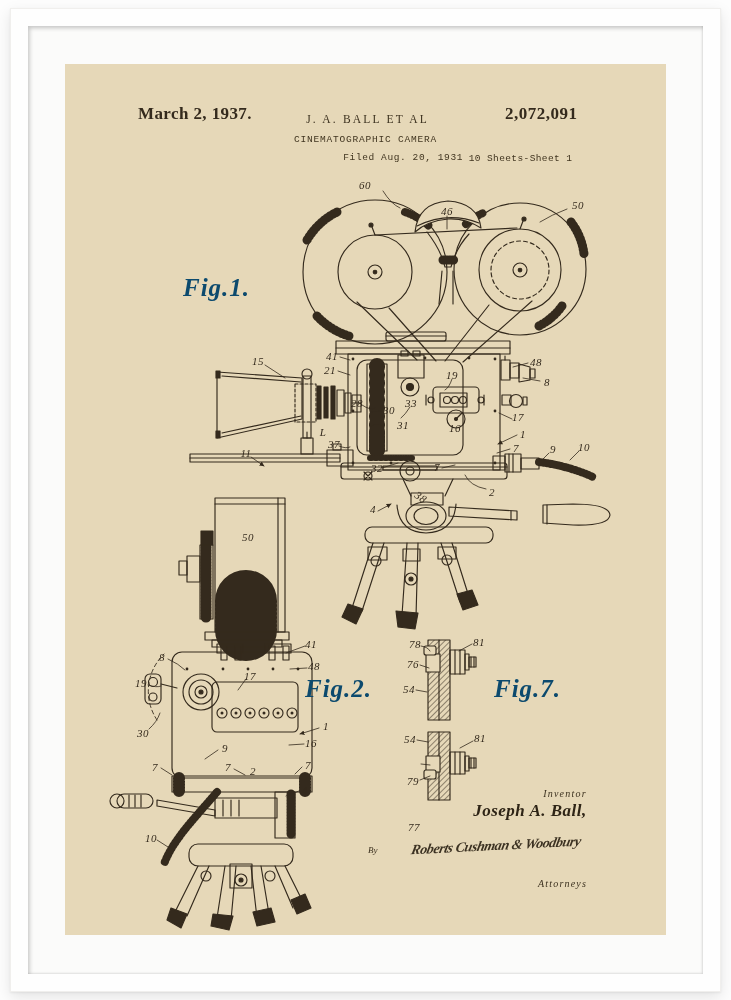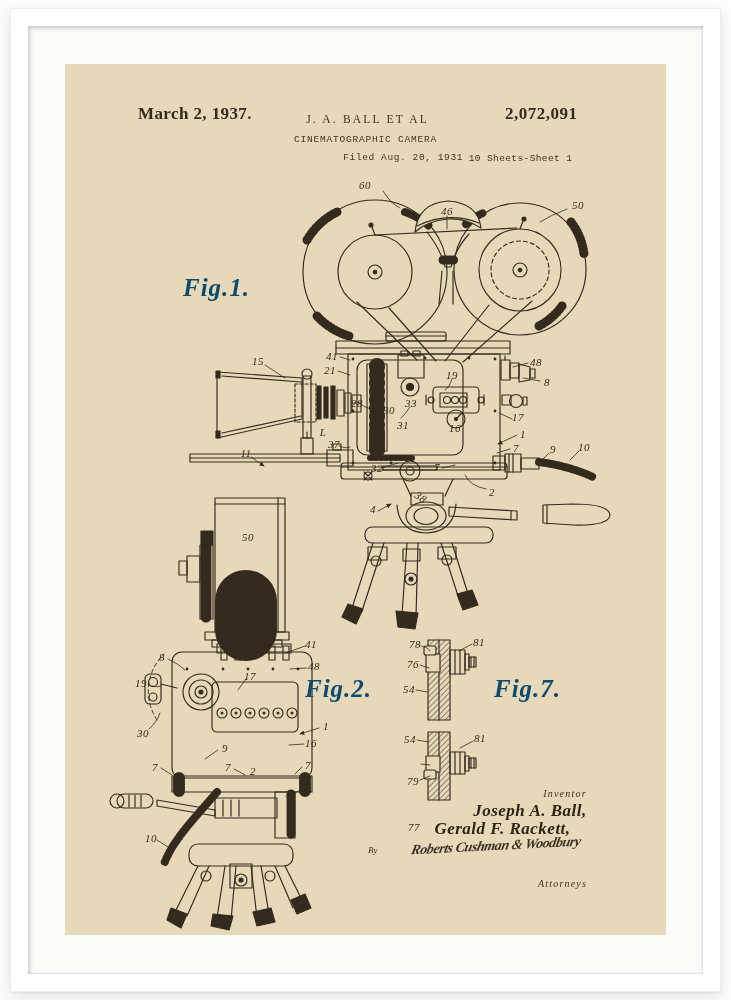--- a/index.html
+++ b/index.html
@@ -409,18 +409,17 @@
         <span class="ref" style="left: 349px; top: 731px; margin-top: 32px;">77</span>
         <span class="ref" style="left: 348px; top: 717px;">79</span>
       </div>
 
     <div class="abs figlabel fl1">Fig.1.</div>
     <div class="abs figlabel fl2">Fig.2.</div>
     <div class="abs figlabel fl7">Fig.7.</div>
 
     <div class="abs sig-cap" style="left:460px;top:724px;width:80px;text-align:center;">Inventor</div>
     <div class="abs sig-name" style="left:380px;top:737px;width:170px;">Joseph A. Ball,</div>
-    <div class="abs sig-name" style="left:345px;top:755px;width:185px;">Gerald F. Rackett,</div>
     <div class="abs sig-by" style="left:303px;top:781px;">By</div>
     <div class="abs sig-scrawl" style="left:316px;top:774px;width:230px;text-align:center;">Roberts Cushman &amp; Woodbury</div>
     <div class="abs sig-cap" style="left:455px;top:814px;width:85px;text-align:center;">Attorneys</div>
   </div>
 </div>
 
 </body></html>

